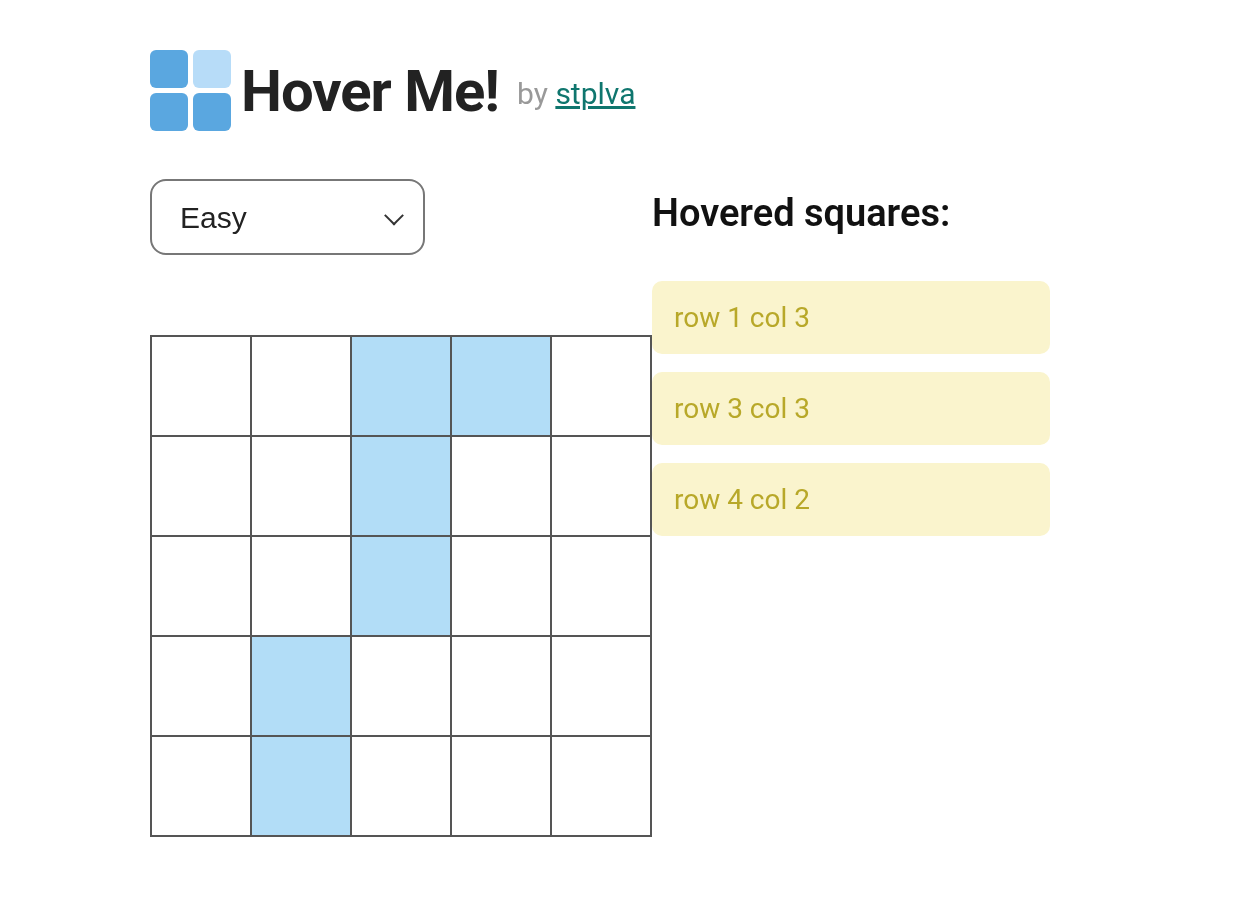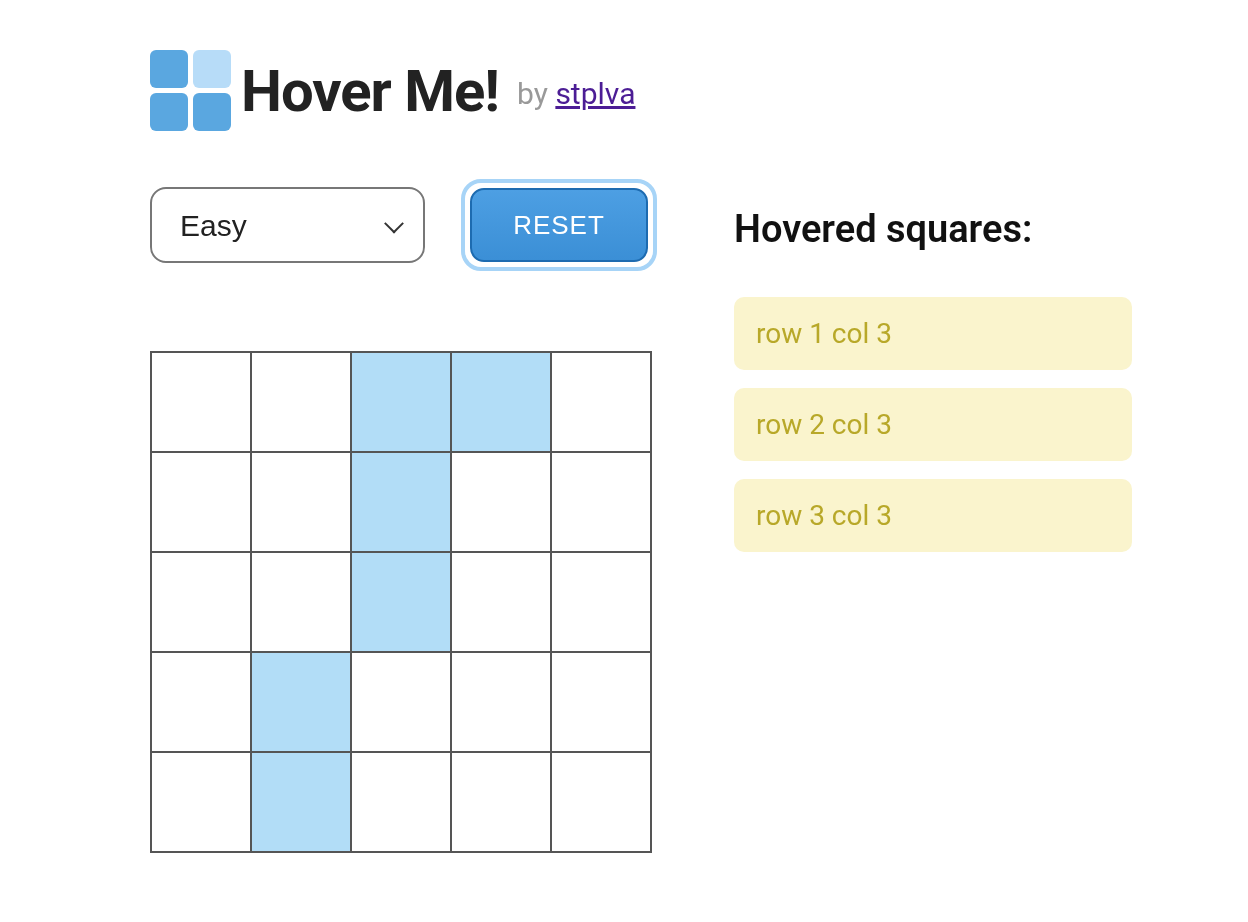--- a/index.html
+++ b/index.html
@@ -43,21 +43,21 @@
       letter-spacing: -1px;
     }
     .byline {
       font-size: 30px;
       color: #999;
       margin-left: 8px;
       align-self: center;
       margin-top: 6px;
     }
     .byline a {
-      color: #4c1d95;
+      color: #0f766e;
       margin-top: 21px;
     }
     .controls-row {
       display: flex;
       align-items: center;
       gap: 36px;
       margin-bottom: 80px;
     }
     .difficulty-select {
       position: relative;
@@ -99,21 +99,20 @@
       border: 2px solid #1d6bb0;
       border-radius: 14px;
       color: #fff;
       font-size: 26px;
       font-weight: 500;
       letter-spacing: 1px;
       cursor: pointer;
     }
     .main-content {
       display: flex;
-      gap: 82px;
       align-items: flex-start;
     }
     .grid {
       display: grid;
       grid-template-columns: repeat(5, 100px);
       grid-template-rows: repeat(5, 100px);
       border: 1px solid #555;
     }
     .cell {
       border: 1px solid #555;
@@ -160,23 +159,20 @@
     <h1 class="title">Hover Me!</h1>
     <div class="byline">
       <span>by </span><a href="#">stplva</a>
     </div>
   </div>
 
   <div class="controls-row">
     <div class="difficulty-select">
       <select id="difficulty-select"><option>Easy</option></select>
     </div>
-    <div class="reset-wrapper">
-      <button class="reset-button">RESET</button>
-    </div>
   </div>
 
   <div class="main-content">
     <div class="grid" id="game-grid">
         <div class="cell"></div>
         <div class="cell"></div>
         <div class="cell hovered"></div>
         <div class="cell hovered"></div>
         <div class="cell"></div>
         <div class="cell"></div>
@@ -198,18 +194,18 @@
         <div class="cell hovered"></div>
         <div class="cell"></div>
         <div class="cell"></div>
         <div class="cell"></div>
       </div>
 
     <div class="sidebar">
       <h2 class="sidebar-title">Hovered squares:</h2>
       <div class="hovered-list" id="hovered-list">
           <div class="hovered-item">row 1 col 3</div>
-          <div class="hovered-item">row 2 col 3</div>
           <div class="hovered-item">row 3 col 3</div>
+          <div class="hovered-item">row 4 col 2</div>
         </div>
     </div>
   </div>
 </div>
 
 </body></html>

